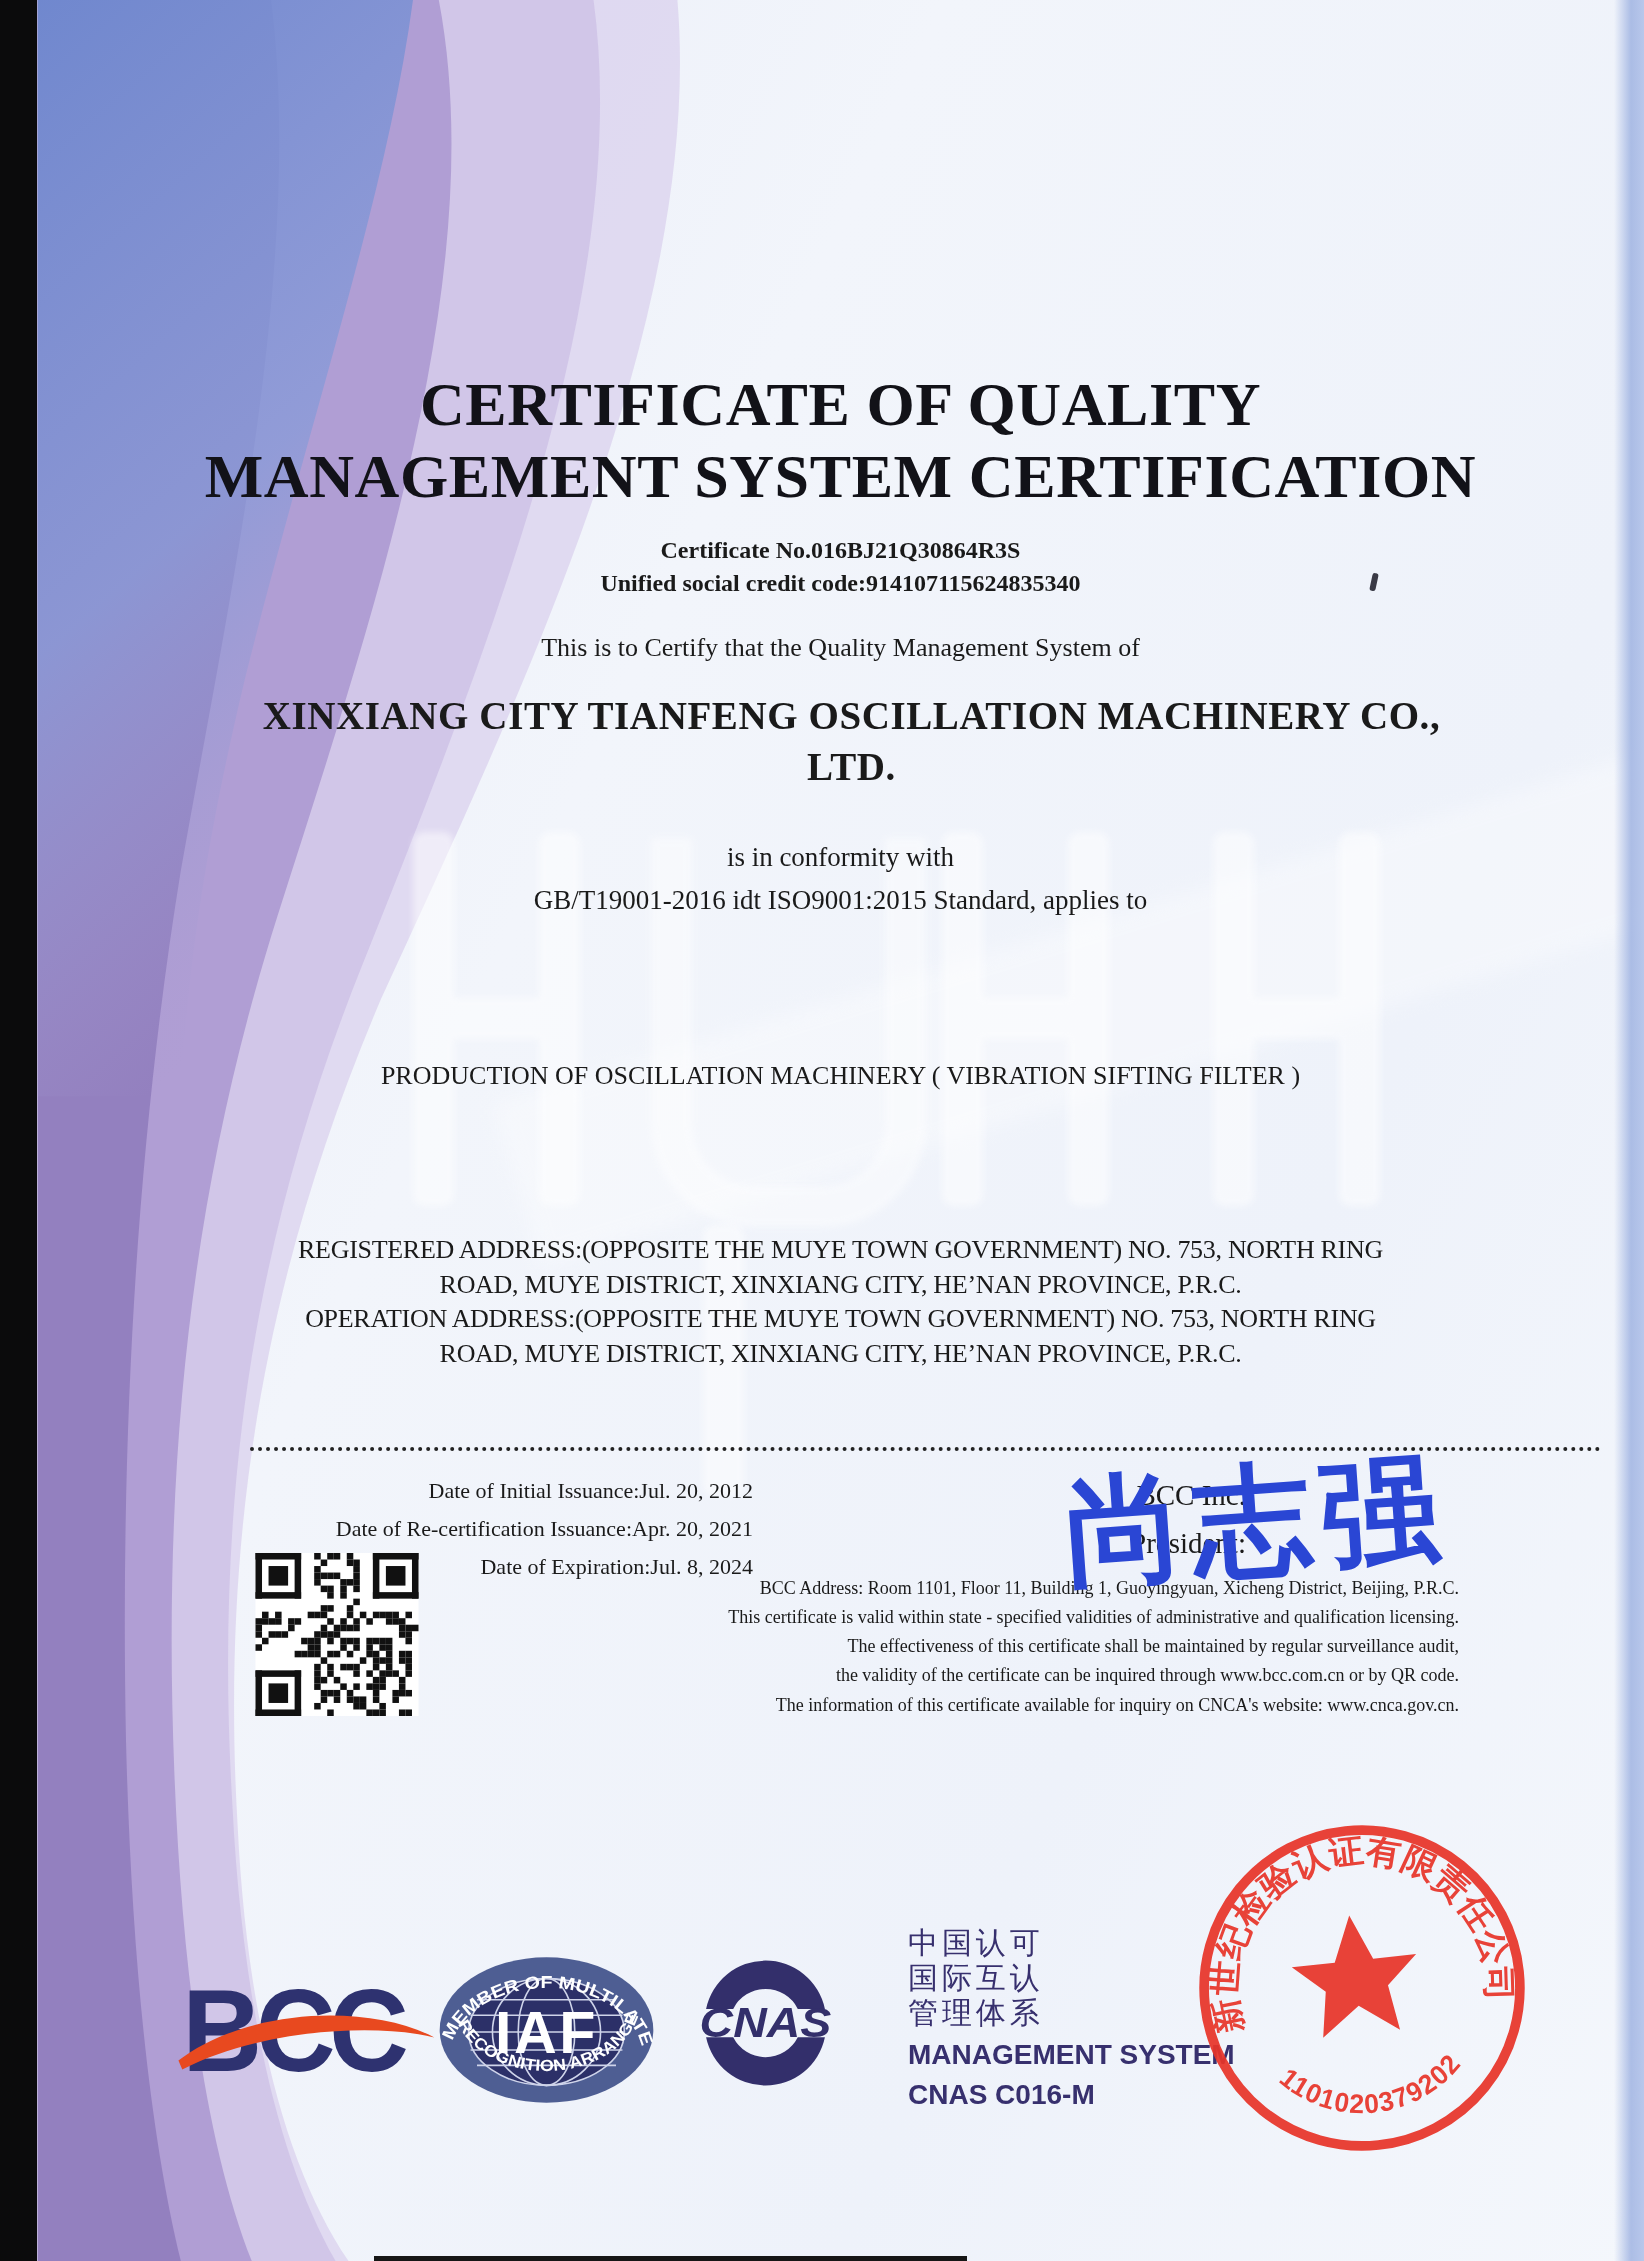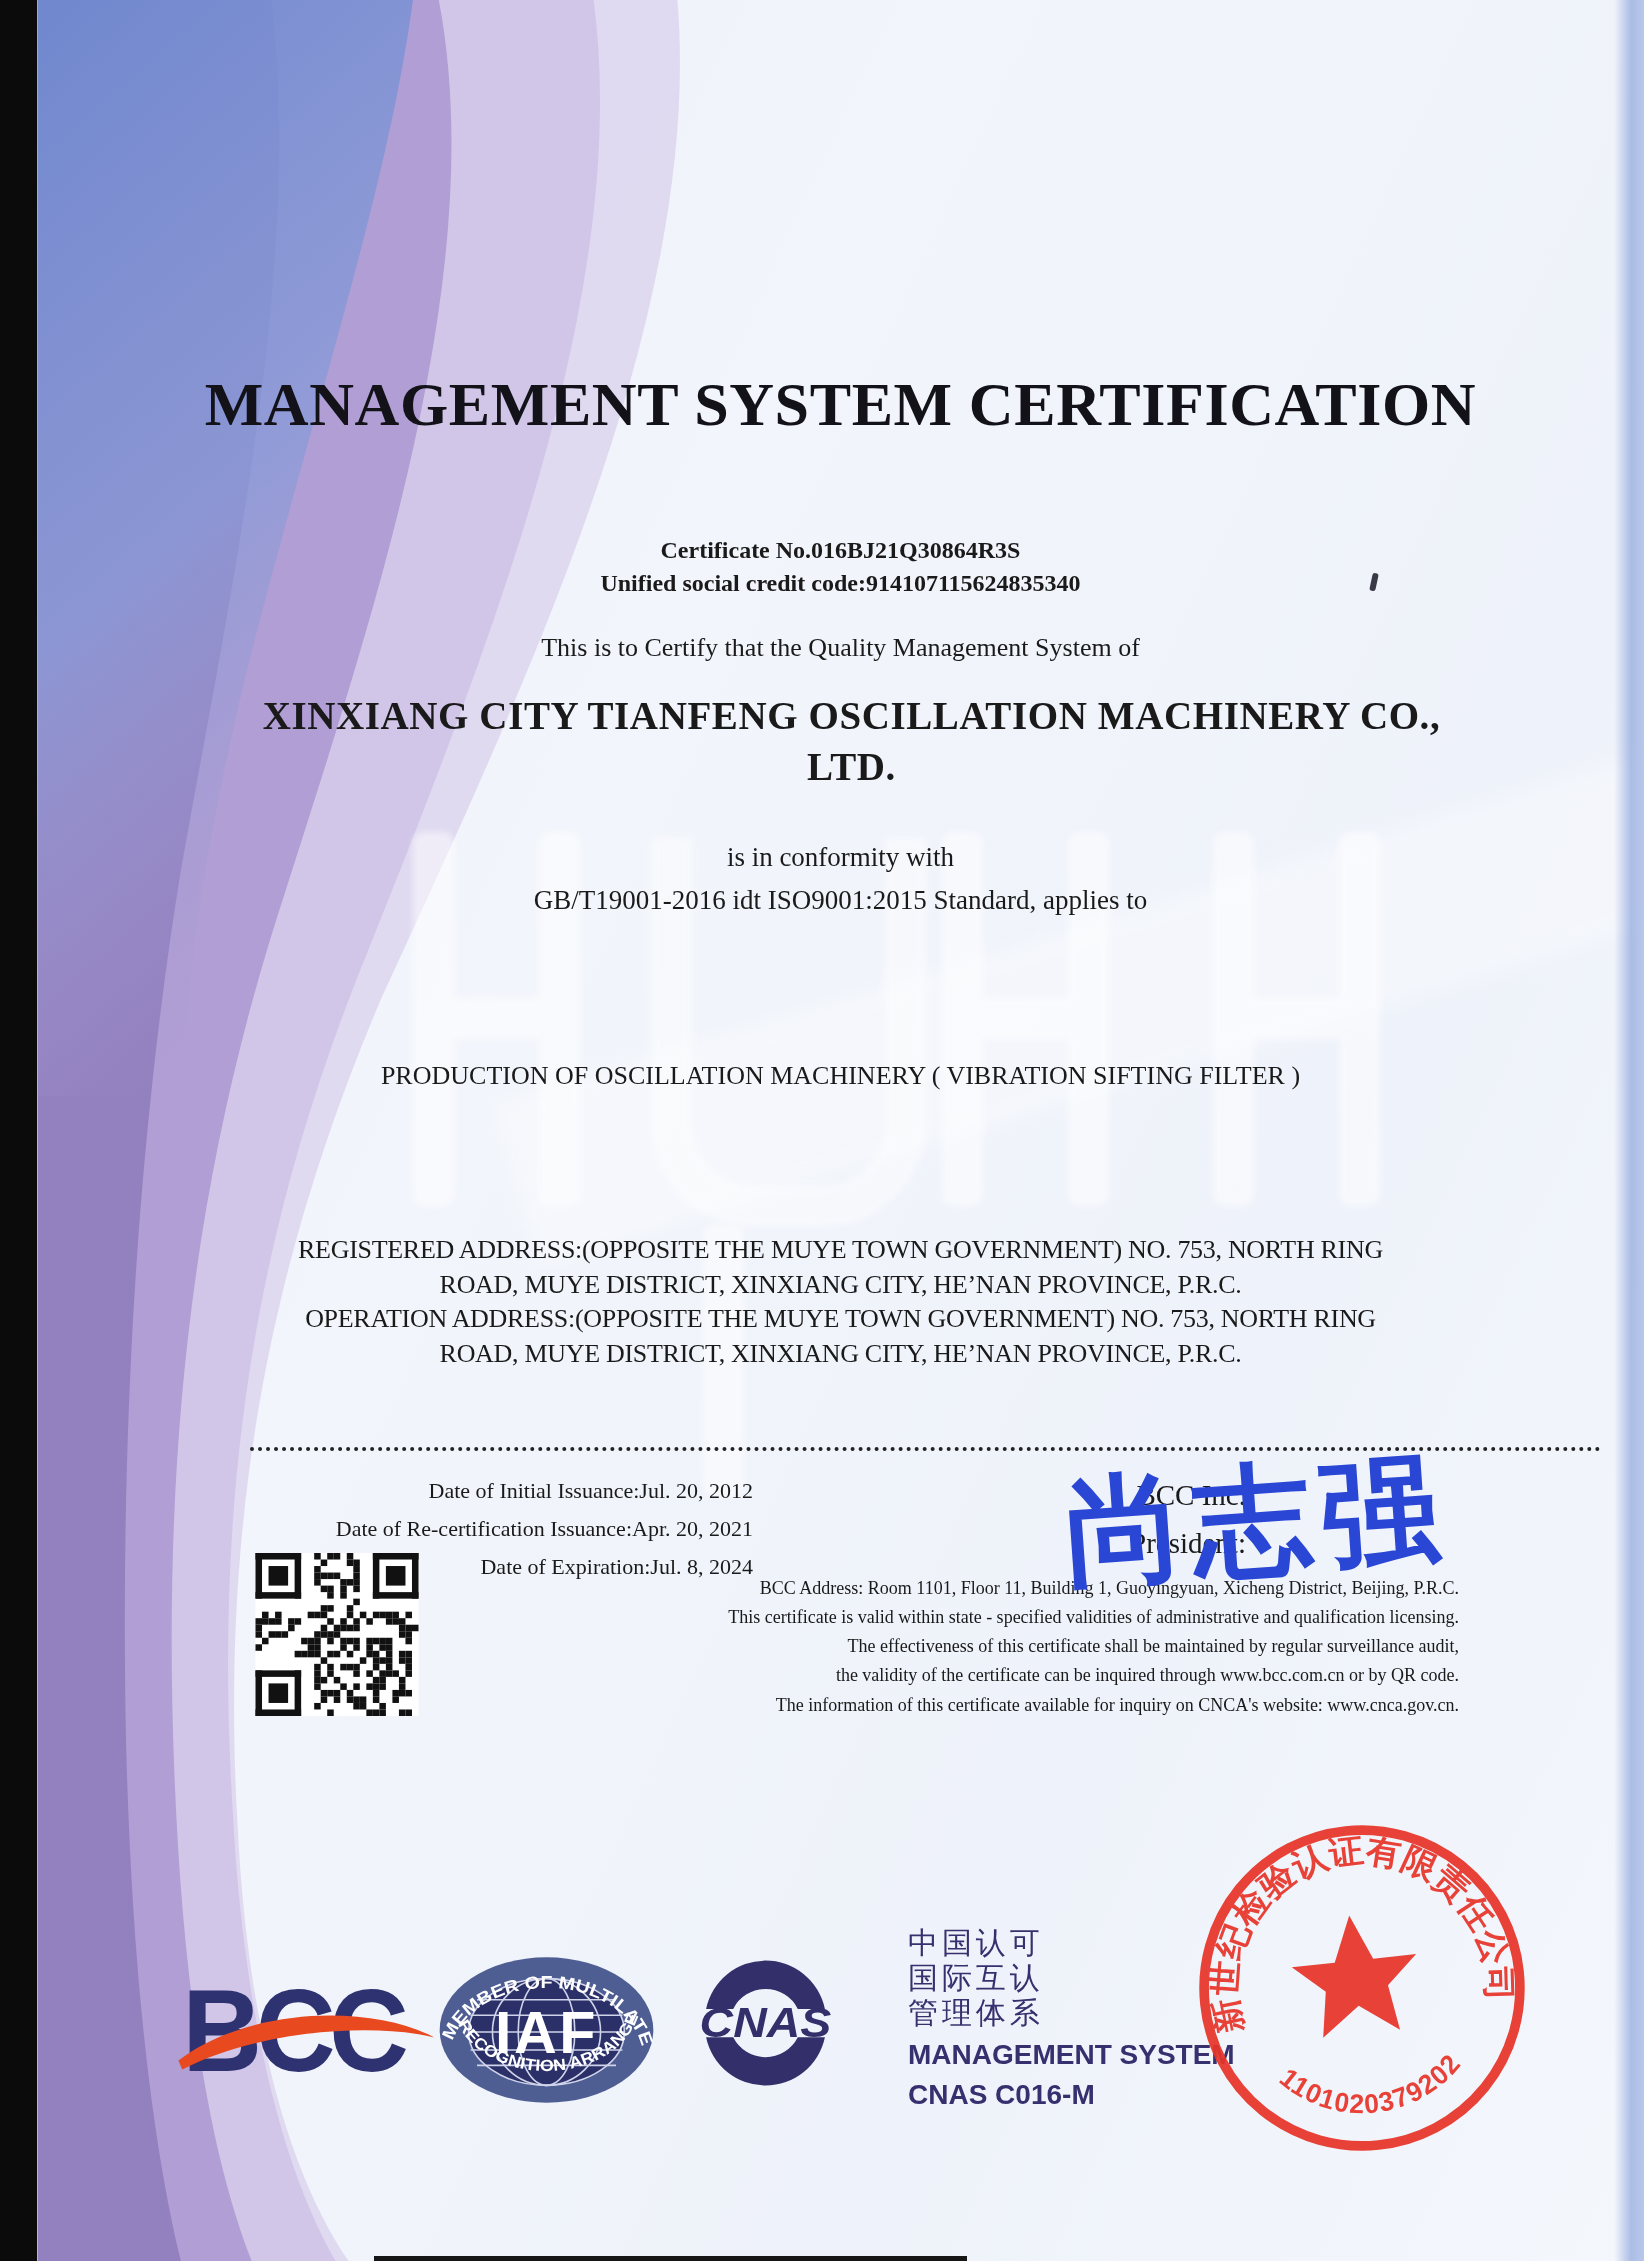--- a/index.html
+++ b/index.html
@@ -90,20 +90,21 @@
   <div class="wm" style="left:1213px;top:832px;width:168px;height:374px;">
     <div class="wm-bar" style="left:0;top:0;width:41px;height:374px;"></div>
     <div class="wm-bar" style="left:126px;top:0;width:41px;height:374px;"></div>
     <div class="wm-bar" style="left:26px;top:166px;width:116px;height:41px;"></div>
   </div>
   <div class="wm" style="left:703px;top:1225px;width:41px;height:271px;">
     <div class="wm-bar" style="left:0;top:0;width:41px;height:271px;"></div>
   </div>
 
   <div class="tb title" style="top:369px;">
+    <div>CERTIFICATE OF QUALITY</div>
     <div>MANAGEMENT SYSTEM CERTIFICATION</div>
   </div>
 
   <div class="tb meta" style="top:534px;">
     <div>Certificate No.016BJ21Q30864R3S</div>
     <div>Unified social credit code:914107115624835340</div>
   </div>
 
   <div class="tb plain" style="top:633px;">This is to Certify that the Quality Management System of</div>
 

